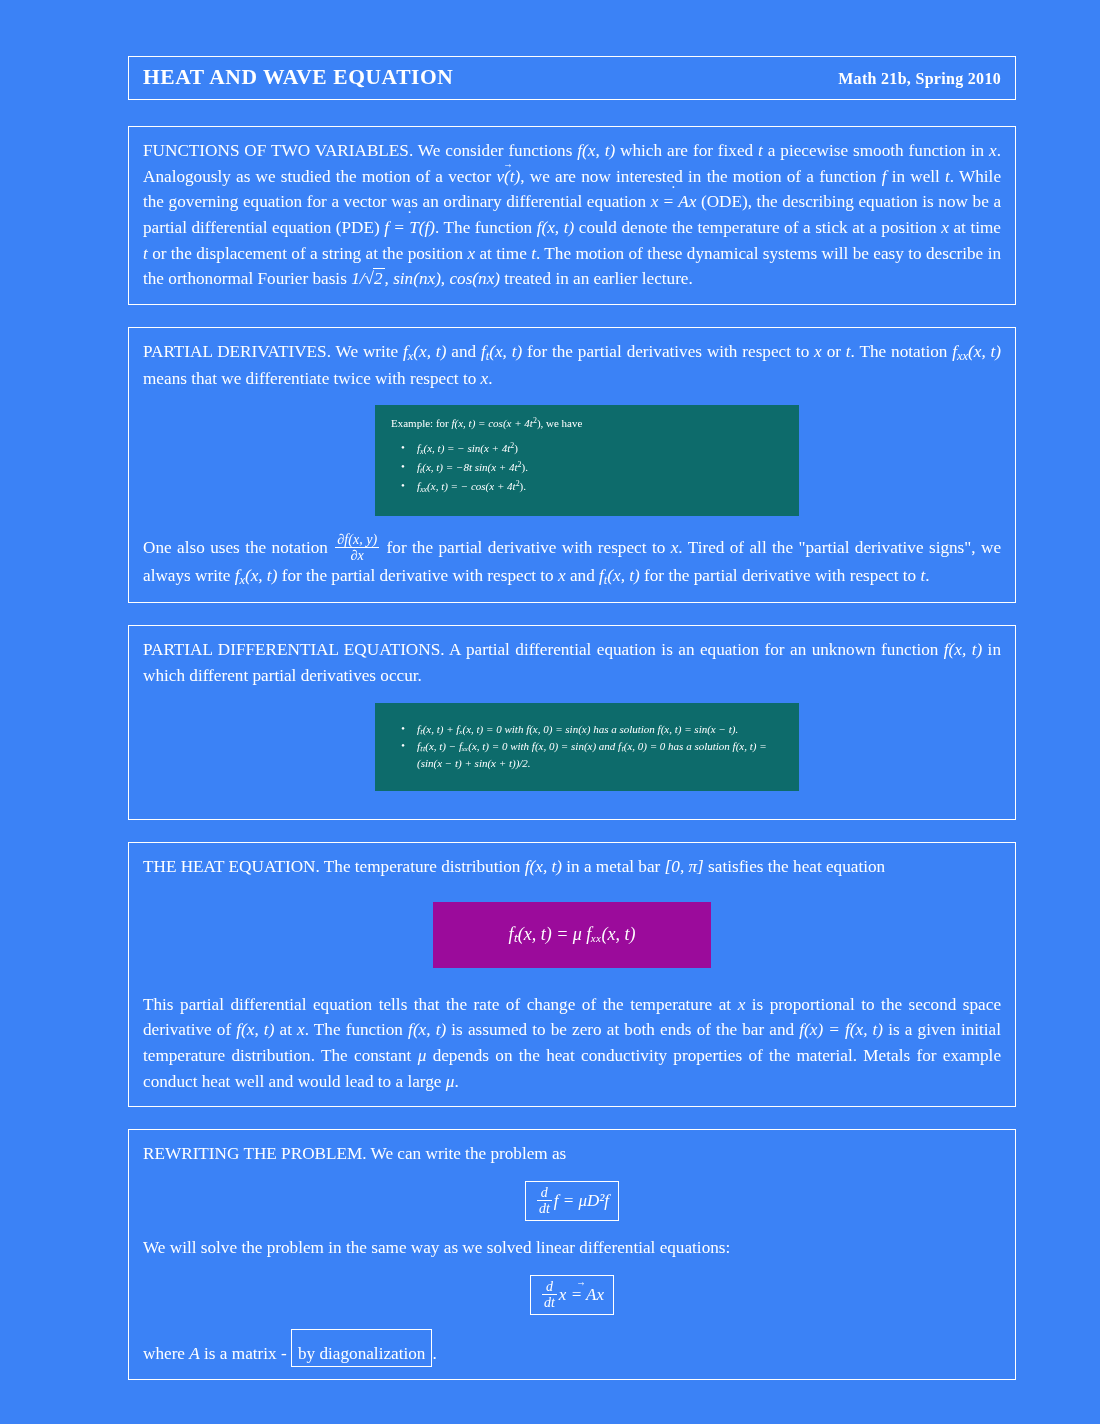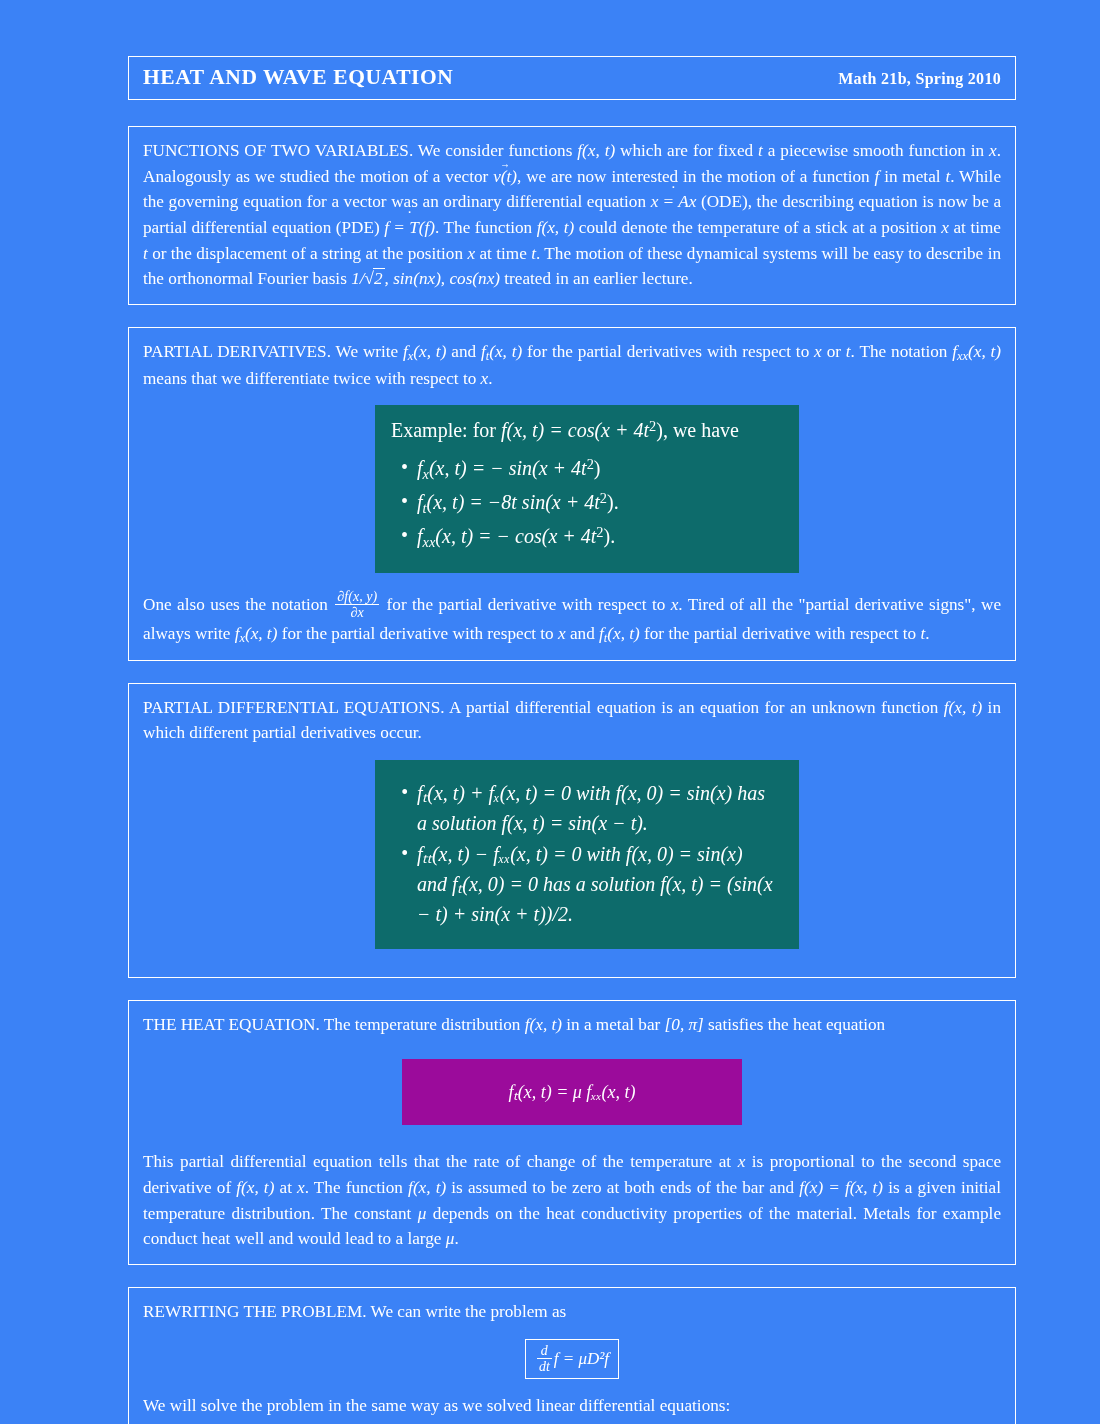--- a/index.html
+++ b/index.html
@@ -101,21 +101,21 @@
   }
   .frac .num { display: block; padding: 0 2px; }
   .frac .den { display: block; border-top: 1px solid #fff; padding: 0 2px; }
   
   .teal {
     background: #0d6b6b;
     color: #ffffff;
     padding: 10px 16px 12px 16px;
     margin: 14px auto 16px auto;
     box-sizing: border-box;
-    font-size: 20px;
+    font-size: 11px;
     line-height: 1.5;
     text-align: left;
   }
   .teal-1 { width: 424px; margin-left: 232px; }
   .teal-2 { width: 424px; margin-left: 232px; }
   .teal ul {
     margin: 8px; padding: 0; list-style: none;
   }
   .teal li {
     position: relative;
@@ -125,21 +125,21 @@
   .teal li::before {
     content: "\2022";
     position: absolute;
     left: 2px;
     top: -1px;
   }
   .teal .lead { margin: 0 0 2px 0; }
   
   .magenta {
     background: #9b0b9b;
-    width: 340px;
+    width: 278px;
     height: 66px;
     margin: 22px auto 24px auto;
     display: flex;
     align-items: center;
     justify-content: center;
     font-size: 18px;
   }
   
   .framed {
     display: inline-block;
@@ -173,21 +173,21 @@
         <span>We consider functions</span>
         <span class="mathit">f(x, t)</span>
         <span>which are for fixed</span>
         <span class="mathit">t</span>
         <span>a piecewise smooth function in</span>
         <span class="mathit">x</span><span>. Analogously as we studied the motion of a</span>
         <span class="b">vector</span>
         <span class="mathit vecwrap">v(t)</span><span>, we are now interested in the motion of a</span>
         <span class="b">function</span>
         <span class="mathit">f</span>
-        <span>in metal</span>
+        <span>in well</span>
         <span class="mathit">t</span><span>. While the governing equation for a vector was an ordinary differential equation</span>
         <span class="mathit dotwrap">x = Ax</span>
         <span>(ODE), the describing equation is now be a</span>
         <span class="b">partial differential equation</span>
         <span>(PDE)</span>
         <span class="mathit dotwrap">f = T(f)</span><span>. The function</span>
         <span class="mathit">f(x, t)</span>
         <span>could denote the</span>
         <span class="b">temperature of a stick</span>
         <span>at a position</span>

